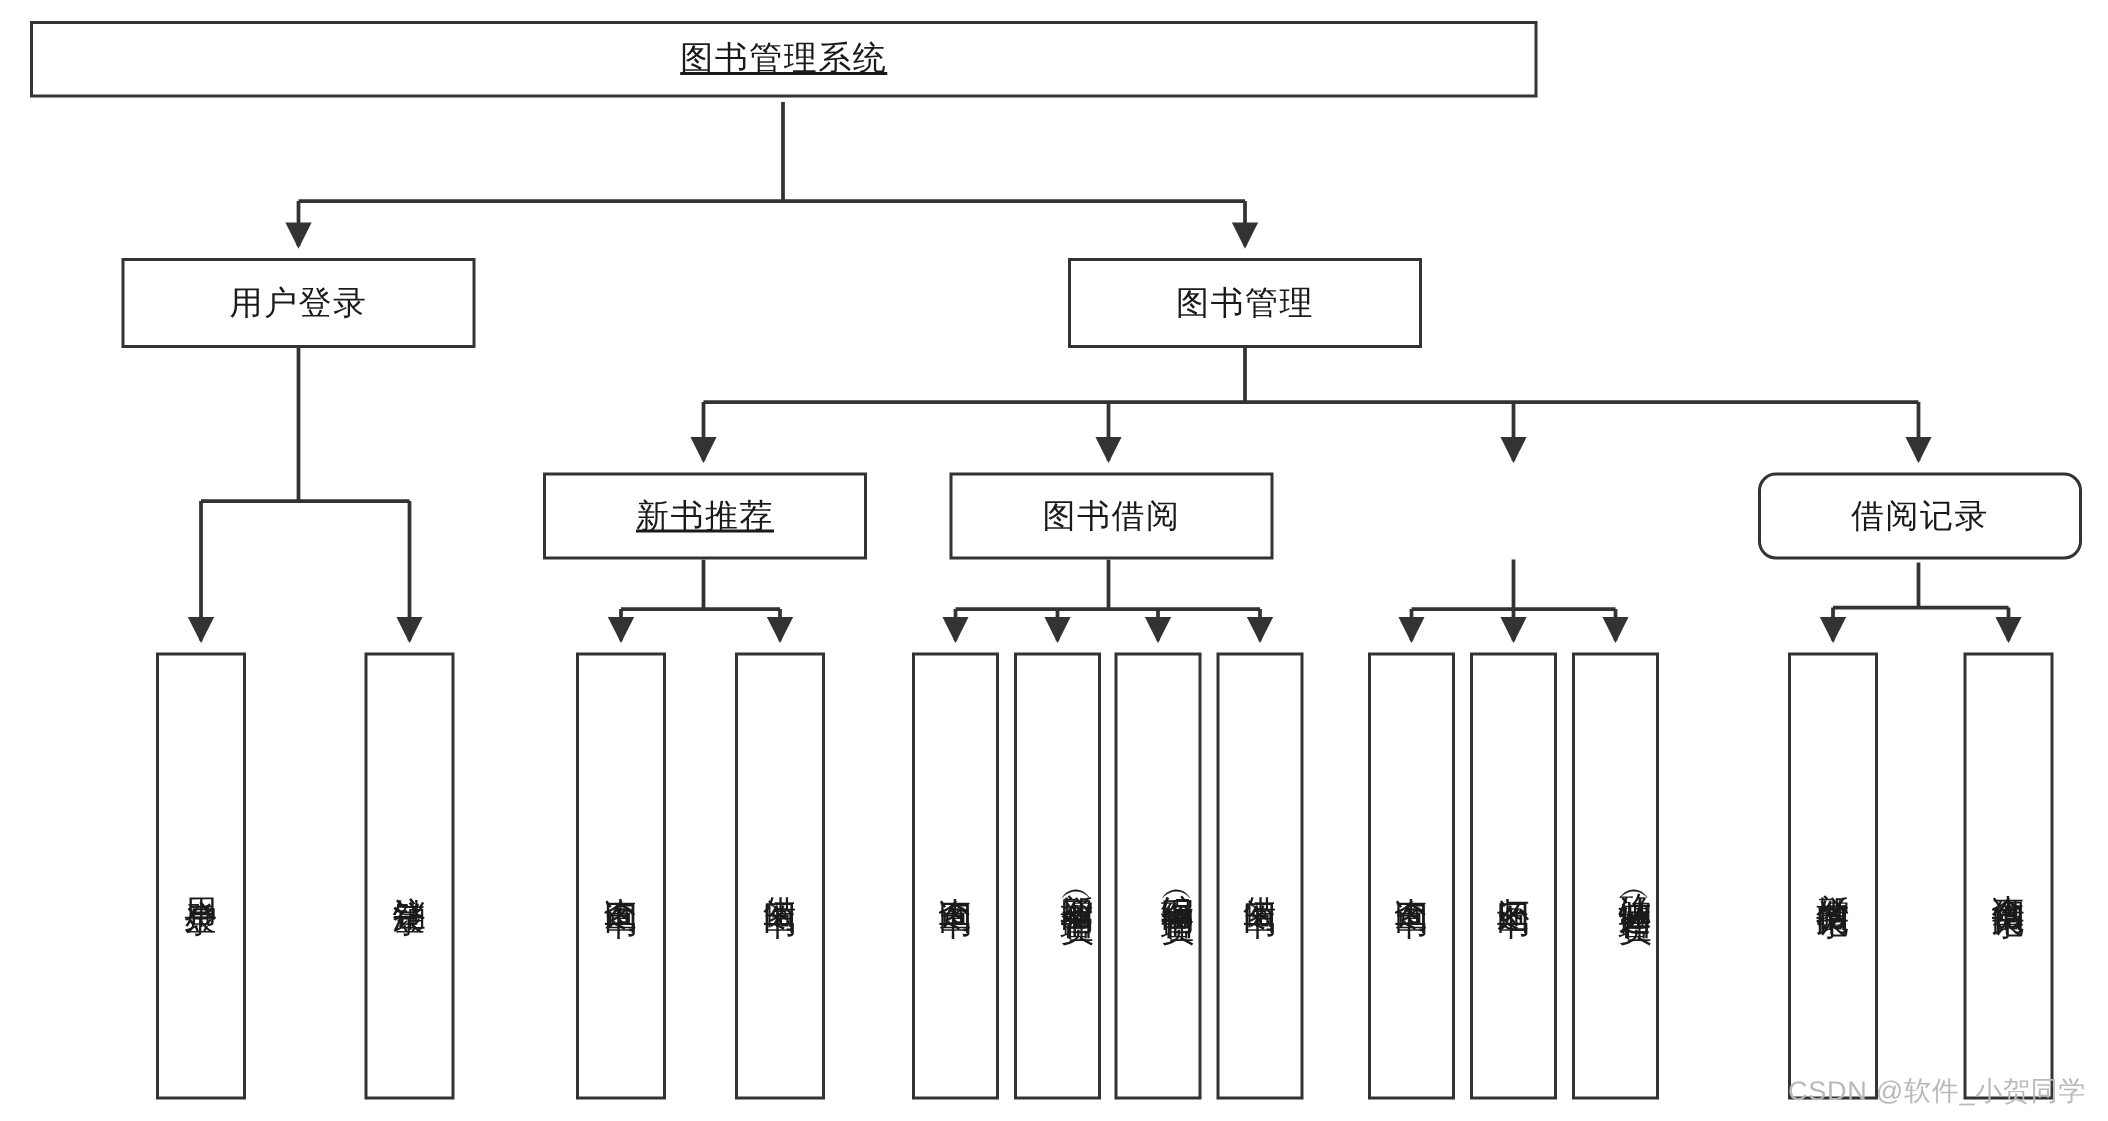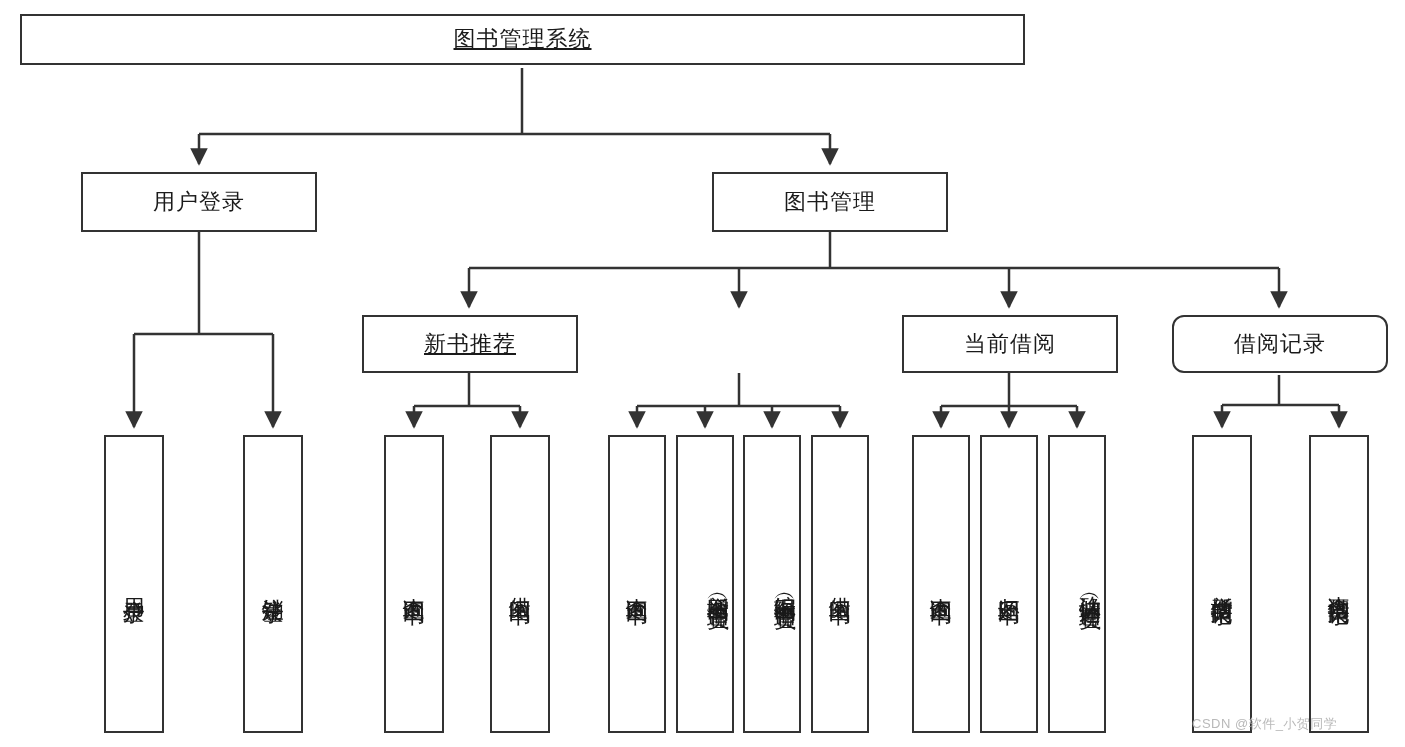--- a/index.html
+++ b/index.html
@@ -50,21 +50,21 @@
     justify-content: center;
     padding-top: 6px;
   }
   .node-v.center-v {
     align-items: center;
     padding-top: 0;
   }
   .watermark {
     position: absolute;
     color: #b9b9b9;
-    font-size: 13px;
+    font-size: 18px;
     letter-spacing: 0.5px;
     white-space: nowrap;
   }
 </style>
 </head>
 <body>
 
 <div id="canvas">
 
   <svg id="edges" viewBox="0 0 1405 747" xmlns="http://www.w3.org/2000/svg">
@@ -127,22 +127,22 @@
   <div class="node node-h" style="left:81px; top:172px; width:236px; height:60px;">
     <span>用户登录</span>
   </div>
   <div class="node node-h" style="left:712px; top:172px; width:236px; height:60px;">
     <span>图书管理</span>
   </div>
 
   <div class="node node-h" style="left:362px; top:315px; width:216px; height:58px;text-decoration:underline;">
     <span>新书推荐</span>
   </div>
-  <div class="node node-h" style="left:902px; top:315px; width:216px; height:58px;">
-    <span>当前借阅</span>
+  <div class="node node-h" style="left:633px; top:315px; width:216px; height:58px;">
+    <span>图书借阅</span>
   </div>
   <div class="node node-h" style="left:1172px; top:315px; width:216px; height:58px;border-radius:12px;">
     <span>借阅记录</span>
   </div>
 
   <div class="node node-v center-v" style="left:104px; top:435px; width:60px; height:298px;">
     <span>用户登录</span>
   </div>
   <div class="node node-v center-v" style="left:243px; top:435px; width:60px; height:298px;">
     <span>注销登录</span>

